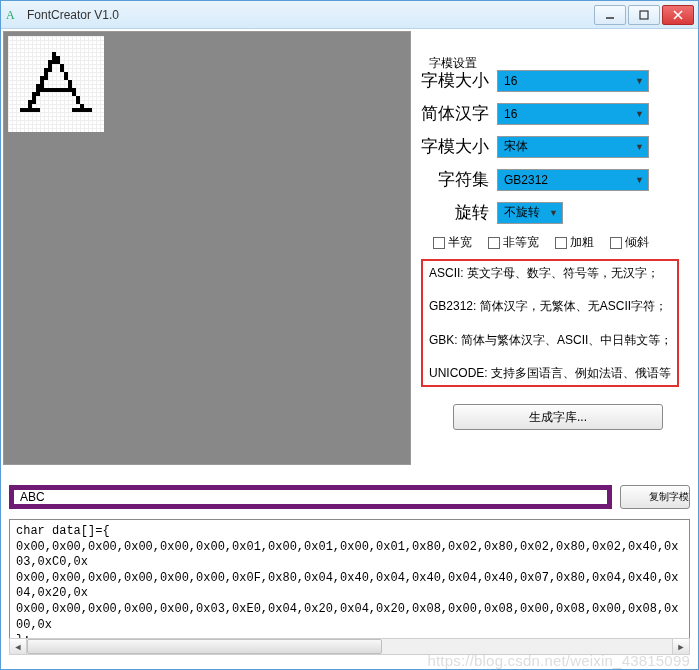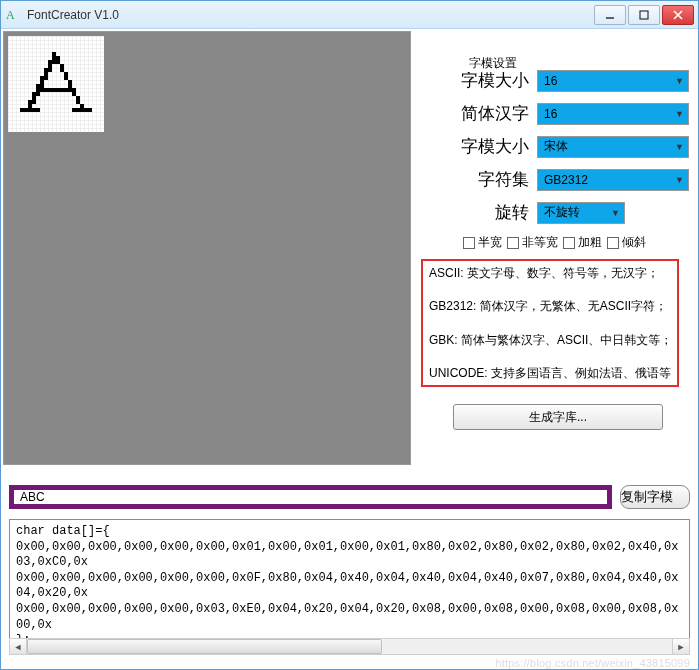--- a/index.html
+++ b/index.html
@@ -41,31 +41,31 @@
   .grid-cell {
     position:absolute; top:4px; left:4px; width:96px; height:96px;
     background:#fff;
     background-image: linear-gradient(#eee 1px,transparent 1px),linear-gradient(90deg,#eee 1px,transparent 1px);
     background-size:4px 4px;
   }
   .glyph { position:absolute; inset:0; }
   .px { position:absolute; width:4px; height:4px; background:#000; }
 
   .settings-group {
-    position:absolute; top:36px; left:458px; width:230px; height:182px;
+    position:absolute; top:36px; left:418px; width:230px; height:182px;
   }
   .fs-legend { position:absolute; top:-10px; left:6px; background:#fff; padding:0 4px; font-size:12px; }
   .row { display:flex; align-items:center; margin:4px 0 10px 0; }
   .row-label { width:78px; text-align:right; padding-right:8px; font-size:17px; }
   .combo {
     flex:1; height:22px; border:1px solid #999; background:#0ea5e9; display:flex; align-items:center; padding:0 6px; position:relative; font-size:12px;
   }
   .combo .caret { position:absolute; right:4px; top:50%; transform:translateY(-50%); font-size:9px; color:#333; }
-  .combo.small { width:88px; flex:none; }
-  .checks { display:flex; gap:5px; margin-top:4px; padding-left:4px; flex-wrap:wrap;}
+  .combo.small { width:66px; flex:none; }
+  .checks { display:flex; gap:16px; margin-top:4px; padding-left:4px; flex-wrap:wrap;justify-content:flex-end;}
   .chk { display:flex; align-items:center; gap:3px; font-size:12px; }
   .chk-box { width:12px; height:12px; border:1px solid #666; background:#fff; display:inline-block; }
 
   .info-box {
     position:absolute; top:230px; left:420px; width:258px; height:128px;
     border:2px solid #e03030; padding:6px 6px; background:#fff;
     font-size:12px; line-height:1.0;
     display:flex; flex-direction:column; justify-content:space-between;
   }
   .info-box div { white-space:nowrap; overflow:hidden; }
@@ -77,43 +77,43 @@
     display:flex; align-items:center; justify-content:center; font-size:12px;
   }
 
   .input-row {
     position:absolute; top:456px; left:8px; right:8px; height:24px; display:flex; gap:8px;
   }
   .text-input {
     flex:1; height:24px; border:5px solid #701a75; background:#fff; padding:2px 6px; font-size:12px;
   }
   .copy-btn {
-    width:70px; height:24px; border:1px solid #8a8a8a; border-radius:9px;
+    width:70px; height:24px; border:1px solid #8a8a8a; border-radius:3px;
     background:linear-gradient(#fdfdfd,#e6e6e6);
-    display:flex; align-items:center; justify-content:flex-start; font-size:13px;
+    display:flex; align-items:center; justify-content:flex-end; font-size:10px;
   }
 
   .data-box {
     position:absolute; top:490px; left:8px; right:8px; height:120px;
     border:1px solid #8a8a8a; background:#fff; padding:4px 6px;
     font-family:"SimSun","Courier New",monospace; font-size:12px;
     white-space:pre-wrap; word-break:break-all; overflow:hidden; line-height:1.3;
   }
 
   .hscroll {
     position:absolute; left:8px; right:8px; bottom:14px; height:17px;
     background:#f0f0f0; border:1px solid #cfcfcf; display:flex; align-items:stretch;
   }
   .hscroll .arrow { width:17px; display:flex; align-items:center; justify-content:center; background:linear-gradient(#fdfdfd,#e4e4e4); border-right:1px solid #cfcfcf; font-size:9px; color:#555;}
   .hscroll .arrow.right { border-right:none; border-left:1px solid #cfcfcf; }
   .hscroll .track { flex:1; position:relative; }
   .hscroll .thumb { position:absolute; left:0; top:0; bottom:0; width:55%; background:linear-gradient(#f8f8f8,#dcdcdc); border:1px solid #bfbfbf; border-radius:2px; }
 
   .watermark {
-    position:absolute; right:8px; bottom:0; font-size:11px; color:#ddd; font-family:Arial,sans-serif; letter-spacing:0.2px;
+    position:absolute; right:8px; bottom:0; font-size:15px; color:#ddd; font-family:Arial,sans-serif; letter-spacing:0.2px;
   }
 </style>
 </head>
 <body>
 
 <div class="window">
   <div class="titlebar">
     <span class="app-icon">
       <svg width="14" height="14" viewBox="0 0 14 14">
           <text x="0" y="11" font-size="12" font-family="serif" fill="#2a6">A</text>

